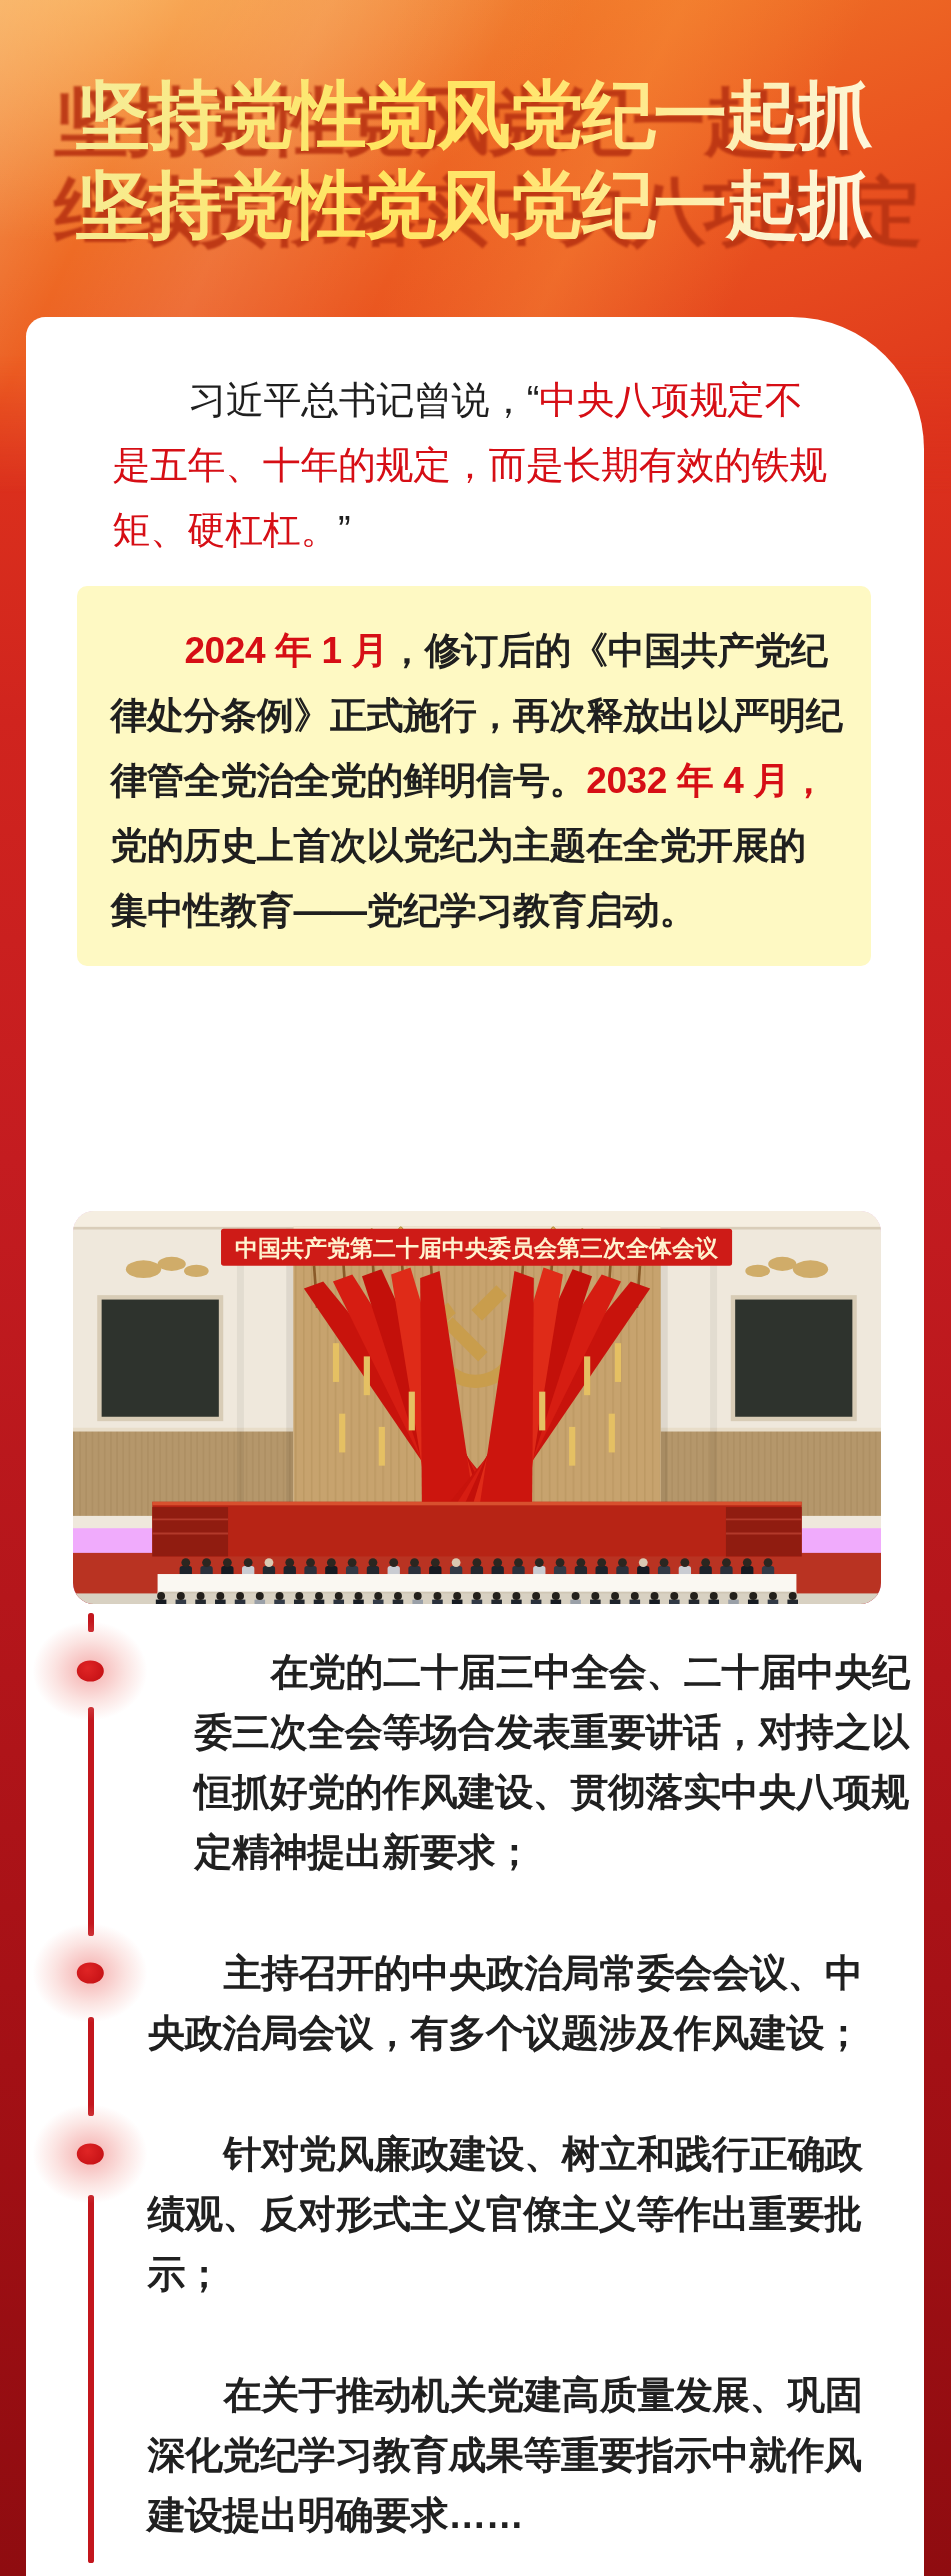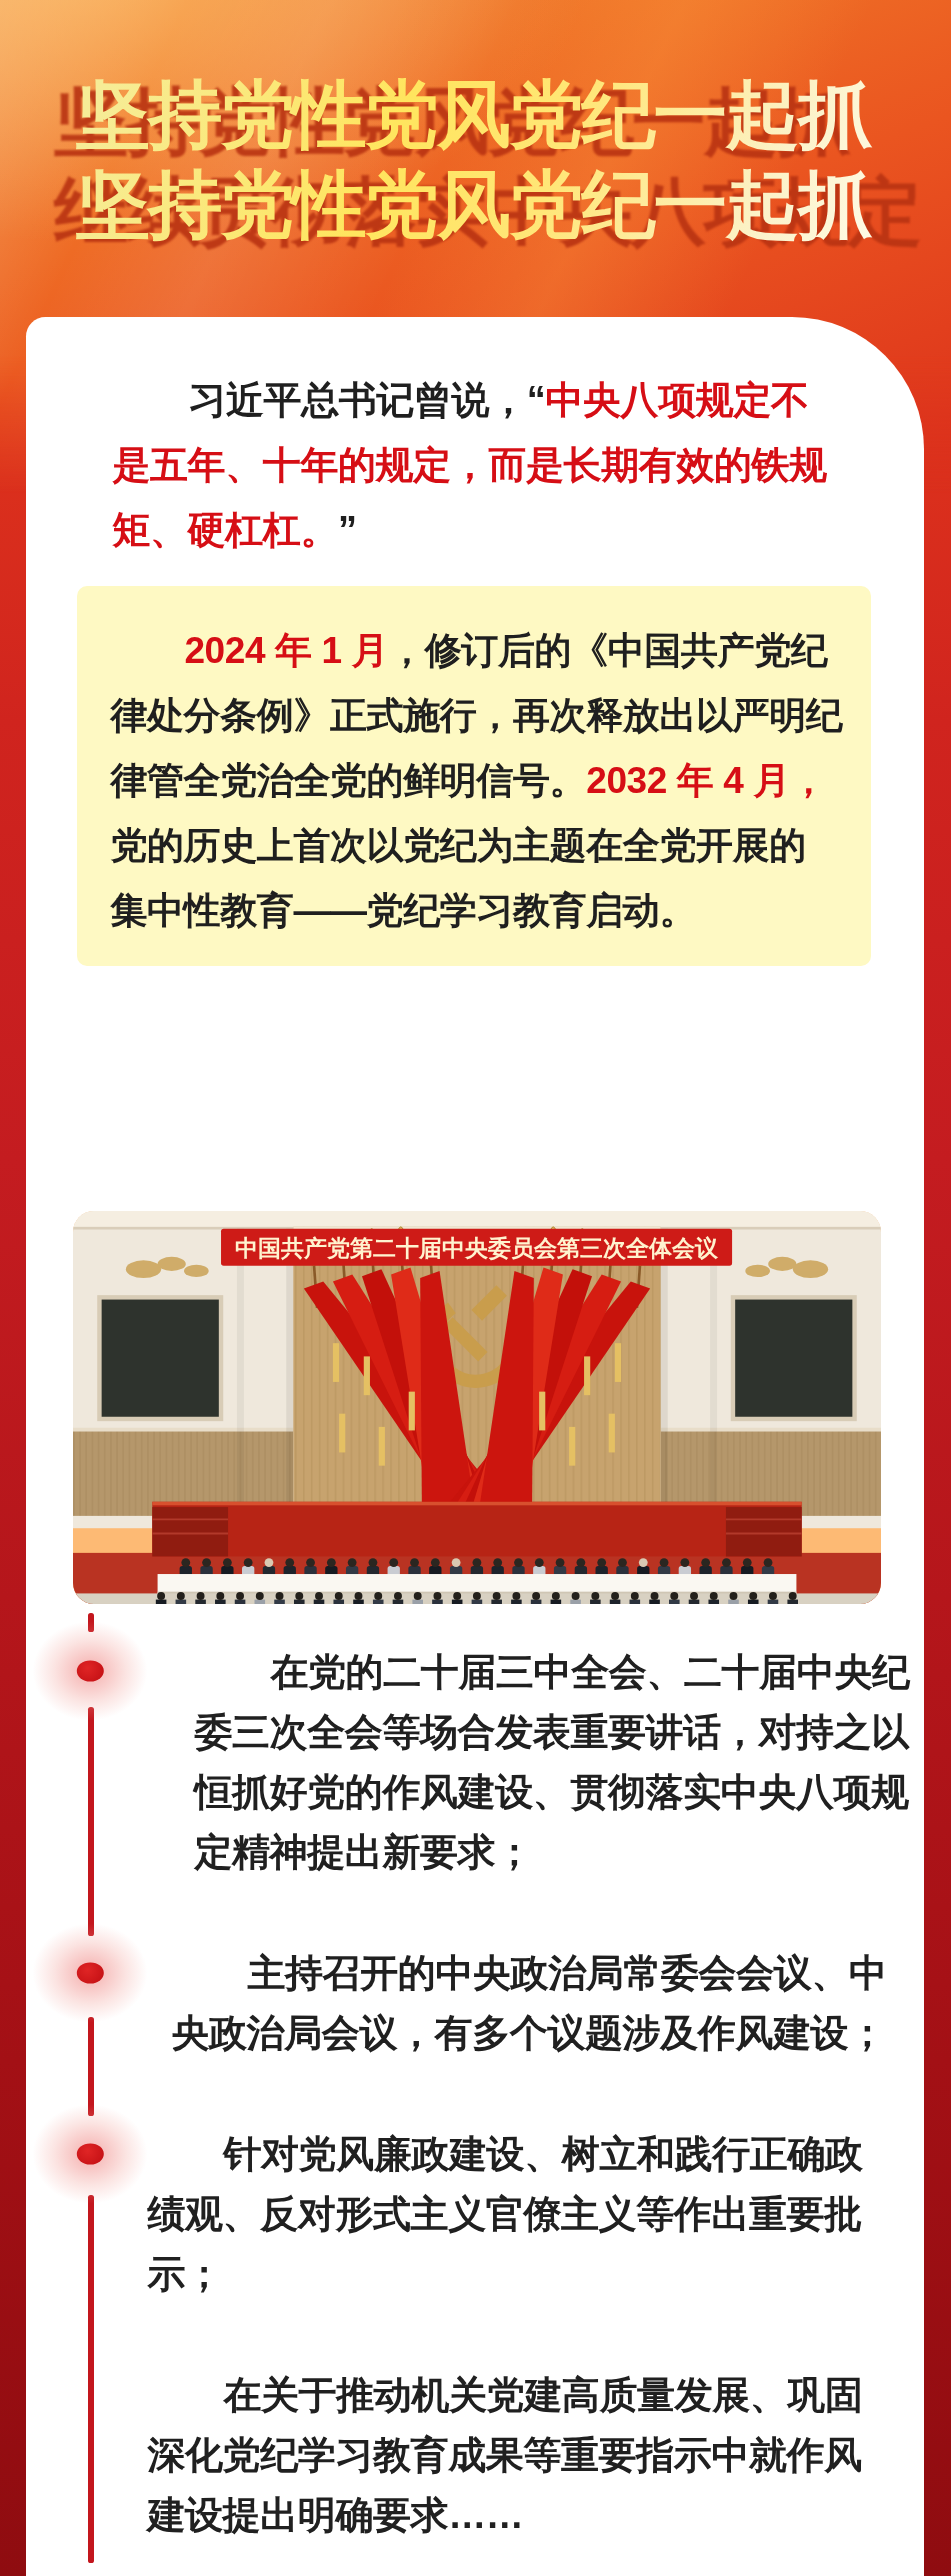--- a/index.html
+++ b/index.html
@@ -25,45 +25,45 @@
   .title-shadow { color:#b93312; transform:translate(6.2px,7px); filter:blur(1.3px); opacity:.9; }
   .title-fill {
     background:linear-gradient(112deg,#f6ec96 4%,#ffe55e 36%,#ffe678 55%,#fcf2c8 78%,#fffef2 96%);
     -webkit-background-clip:text; background-clip:text;
     color:#ffe763;margin-left:28px; -webkit-text-fill-color:transparent;
   }
   
   .card { position:absolute; left:26.4px; top:317px; width:898px; height:2259px;
     background:#ffffff; border-radius:19.4px 132px 0 0; }
   .intro { position:absolute; left:86px; top:51px; width:775px;
-    font-size:38px; letter-spacing:-0.4px; line-height:65px; font-weight:700; color:#1f1f1f;
+    font-size:38px; letter-spacing:-0.4px; line-height:65px; font-weight:400; color:#1f1f1f;
     text-indent:2em; white-space:pre-wrap; }
   .red { color:#d60e15; }
   .hl-box { position:absolute; left:51px; top:269px; width:794px;
     background:#fef9c3; border-radius:10px; padding:32px 8px 23px 33px;
     font-size:37px; letter-spacing:-0.4px; line-height:65px; font-weight:700; color:#1f1f1f;
     text-indent:2em; white-space:pre-wrap; }
   .quote-banner { position:absolute; left:9.7px; top:667px; width:851px;
     background:linear-gradient(126deg,#f5a838 0%,#f07d28 20%,#e84f1d 55%,#e02312 85%,#dc1b0e 100%);
     border-radius:30px; padding:5.3px 1.8px 6.2px 32px;
     font-size:40px; letter-spacing:-1.3px; line-height:61px; font-weight:700; color:#ffffff;
     text-indent:2em; white-space:pre-wrap; }
   .photo { position:absolute; left:47px; top:894px; width:808px; height:393px;
-    border-radius:21px; overflow:hidden; background:#fdba74; }
+    border-radius:21px; overflow:hidden; background:#f0abfc; }
   .photo svg { display:block; }
   
   .vseg { position:absolute; left:62px; width:5.3px; background:#c3161d; border-radius:2.6px; }
   .dot { position:absolute; width:26.4px; height:21px; border-radius:50%;
     background:radial-gradient(circle at 40% 35%, #e02525, #c00d12); transform:translate(-50%,-50%); }
   .glow { position:absolute; width:155px; height:134px; transform:translate(-50%,-50%); border-radius:50%;
     background:radial-gradient(closest-side, rgba(233,85,82,.48), rgba(243,165,158,.30) 46%, rgba(255,255,255,0) 74%); }
   .bullet { position:absolute; left:121px; width:775px;
     font-size:38px; letter-spacing:-0.4px; line-height:60px; font-weight:700; color:#202020;
     text-indent:2em; white-space:pre-wrap; }
-  .b1 { top:1325px;margin-left:47px; } .b2 { top:1626px;margin-left:24px; } .b3 { top:1807px; } .b4 { top:2048px; }
+  .b1 { top:1325px;margin-left:47px; } .b2 { top:1626px; } .b3 { top:1807px; } .b4 { top:2048px; }
   .d1 { top:1354px; left:64px; } .d2 { top:1656px; left:64px; } .d3 { top:1837px; left:64px; }
 </style>
 </head>
 <body>
 
 <div class="canvas">
   <div class="header-bg"></div>
 
   <div class="title-wrap">
     <div class="title-layer title-shadow"><div>坚持党性党风党纪一起抓</div><div>继续贯彻落实中央八项规定</div></div>

